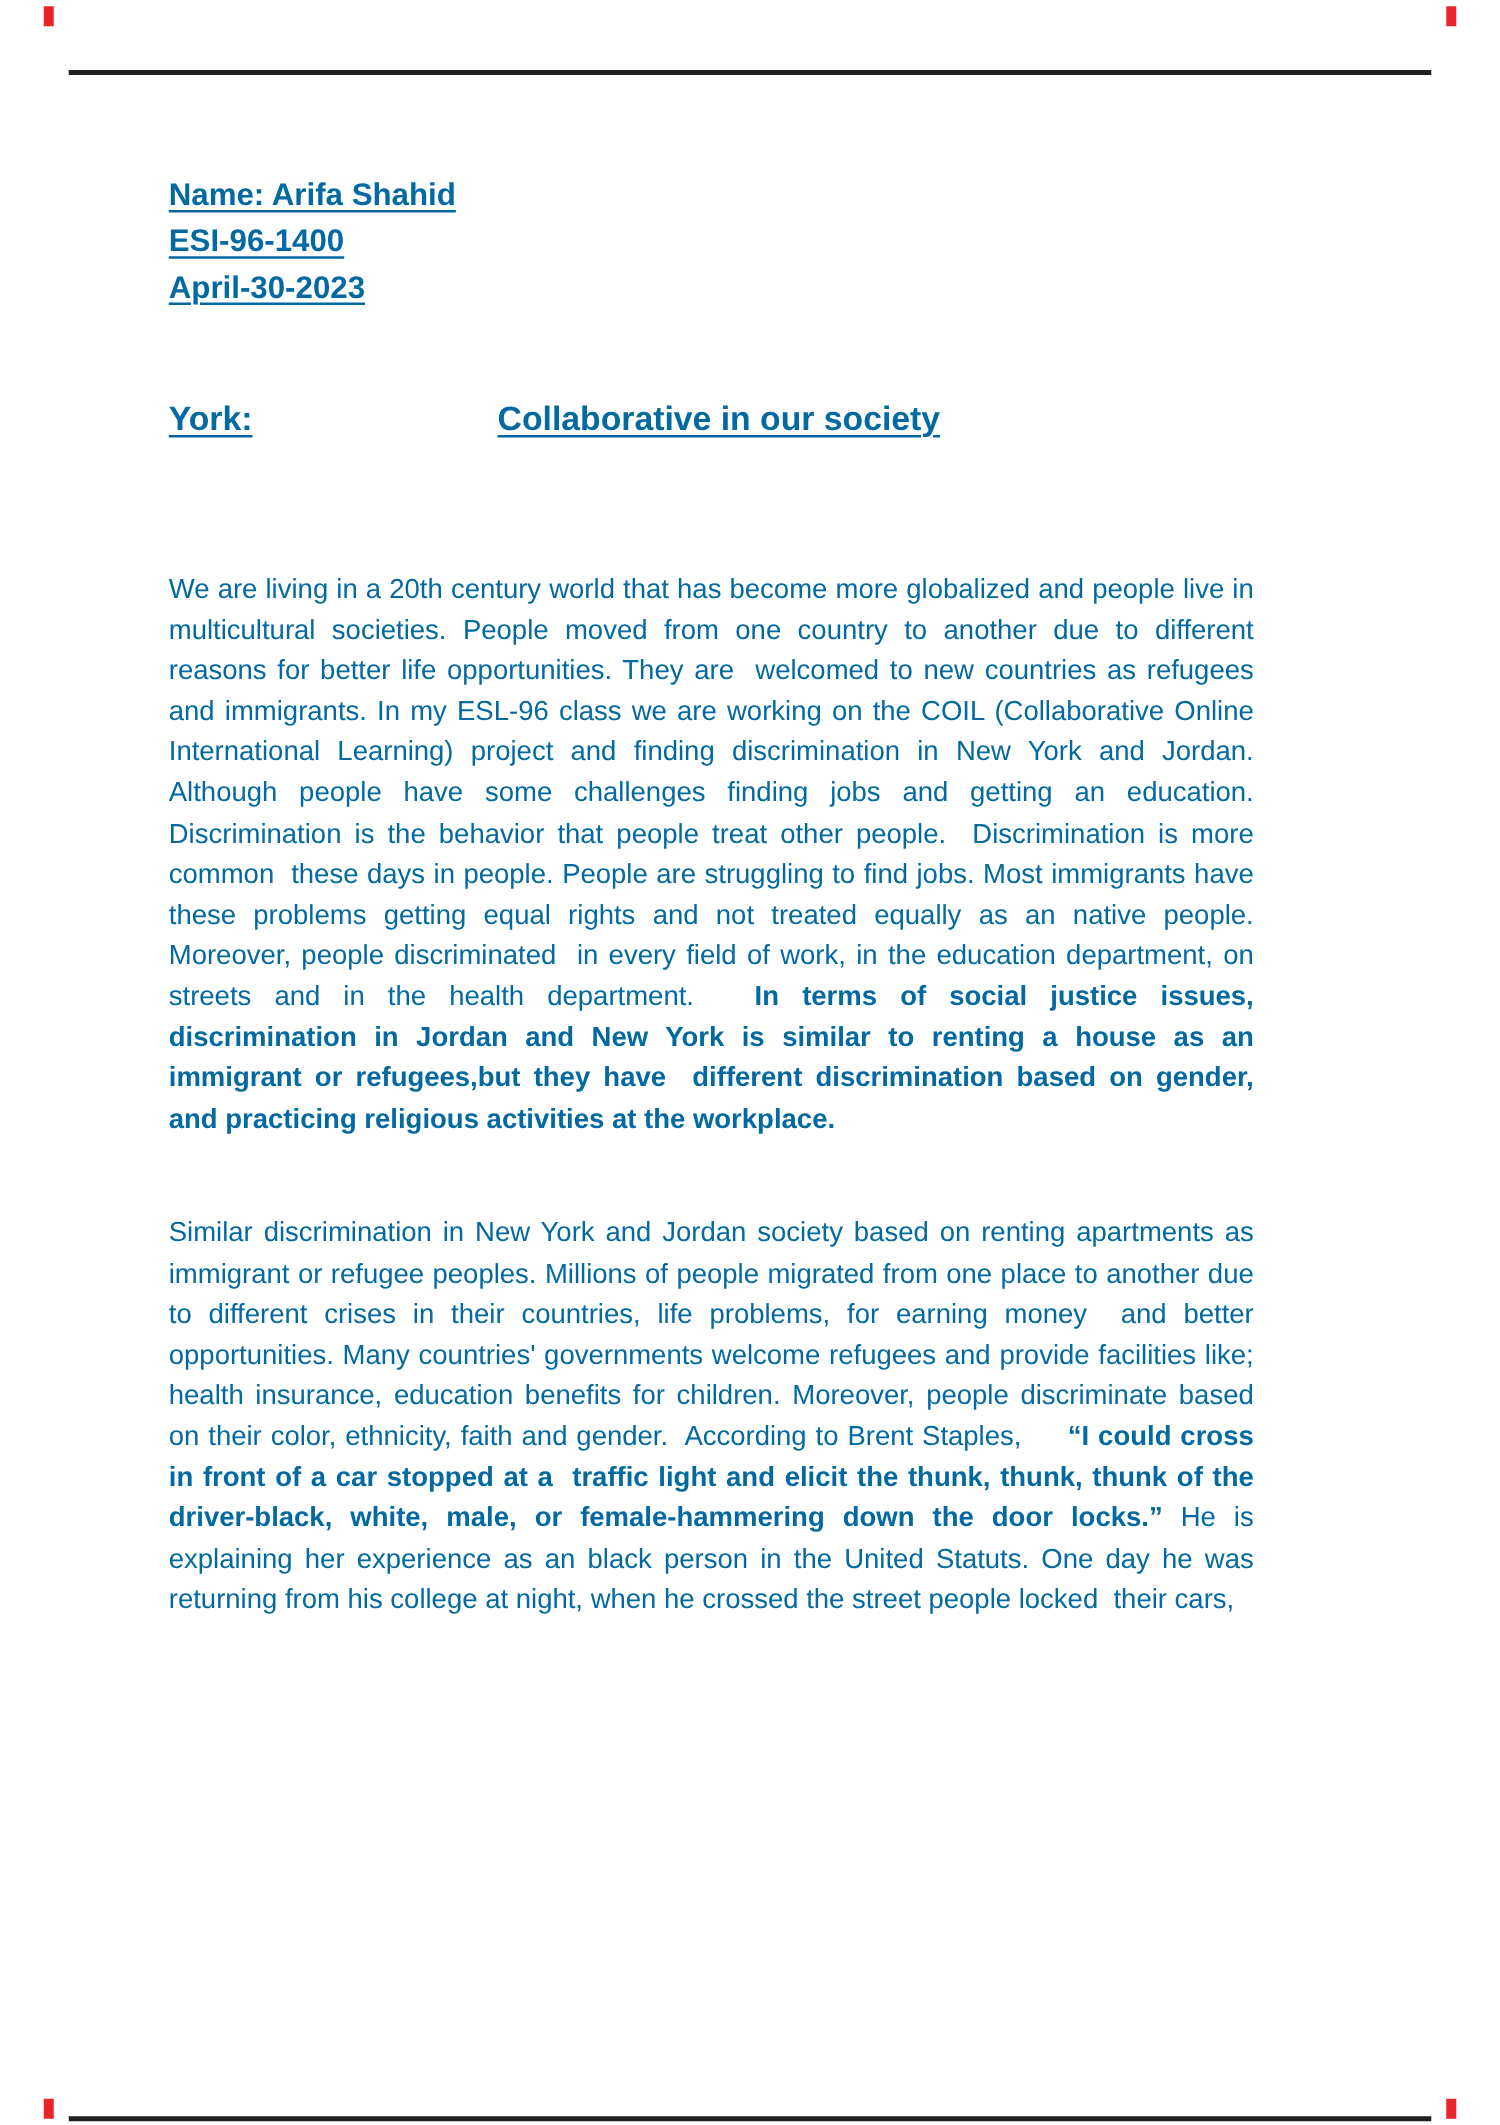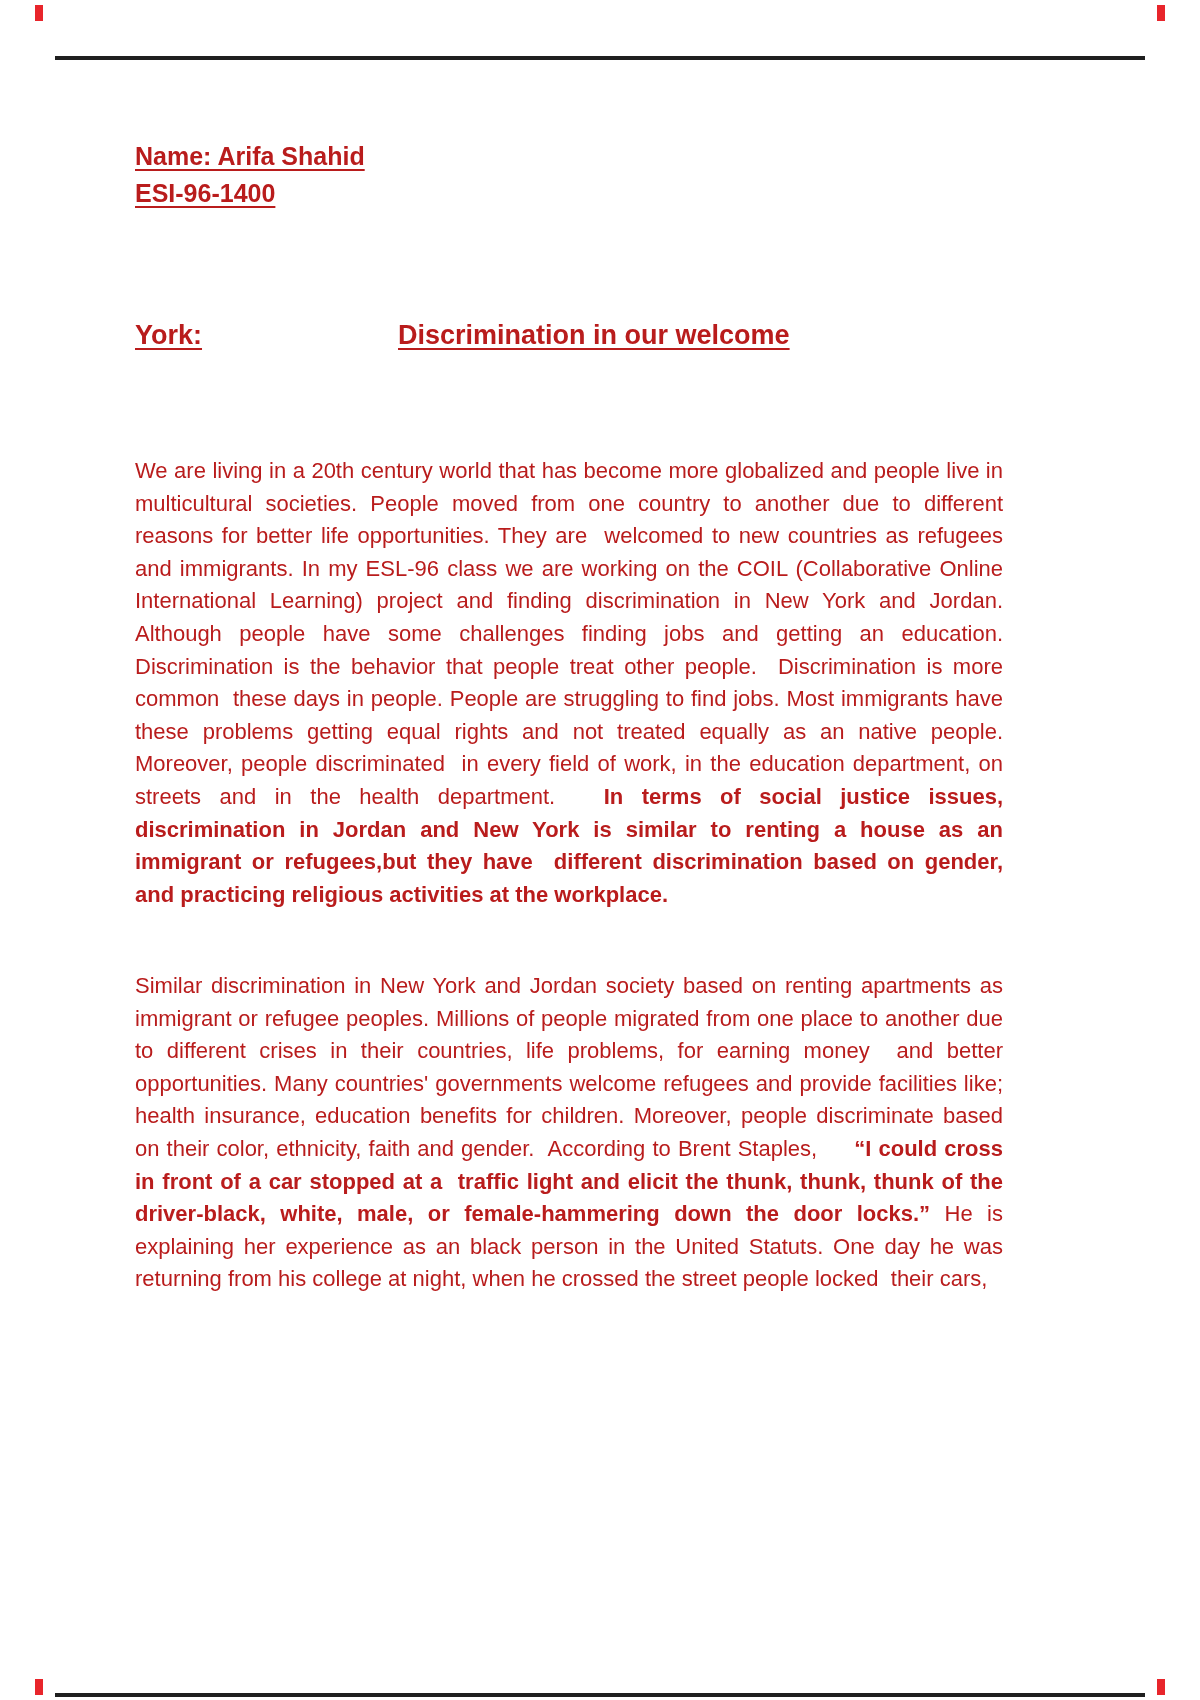--- a/index.html
+++ b/index.html
@@ -2,21 +2,21 @@
 <html><head>
 <meta charset="utf-8">
 <style>
   html, body { margin: 0; padding: 0; background: #ffffff; }
   .page {
     position: relative;
     width: 1200px;
     height: 1700px;
     background: #ffffff;
     font-family: "Liberation Sans", sans-serif;
-    color: #b91c1c;
+    color: #0369a1;
     overflow: hidden;
   }
   .rule {
     position: absolute;
     left: 55px;
     width: 1090px;
     height: 4px;
     background: #1f1f1f;
   }
   .rule-top { top: 56px; }
@@ -79,23 +79,24 @@
   <div class="corner-mark c-tr"></div>
   <div class="corner-mark c-bl"></div>
   <div class="corner-mark c-br"></div>
 
   <div class="rule rule-top"></div>
   <div class="rule rule-bottom"></div>
 
   <div class="student-info">
     <div><span class="u">Name: Arifa Shahid</span></div>
     <div><span class="u">ESI-96-1400</span></div>
+    <div><span class="u">April-30-2023</span></div>
   </div>
 
   <div class="title-row">
-    <span class="u essay-label">York:</span><span class="u essay-title">Discrimination in our welcome</span>
+    <span class="u essay-label">York:</span><span class="u essay-title">Collaborative in our society</span>
   </div>
 
   <div class="para para-1"><span>We are living in a 20th century world that has become more globalized and people live in multicultural societies. People moved from one country to another due to different reasons for better life opportunities. They are  welcomed to new countries as refugees and immigrants. In my ESL-96 class we are working on the COIL (Collaborative Online International Learning) project and finding discrimination in New York and Jordan. Although people have some challenges finding jobs and getting an education. Discrimination is the behavior that people treat other people.  Discrimination is more common  these days in people. People are struggling to find jobs. Most immigrants have these problems getting equal rights and not treated equally as an native people. Moreover, people discriminated  in every field of work, in the education department, on streets and in the health department. </span><b>In terms of social justice issues, discrimination in Jordan and New York is similar to renting a house as an immigrant or refugees,but they have  different discrimination based on gender, and practicing religious activities at the workplace.</b></div>
 
   <div class="para para-2"><span>Similar discrimination in New York and Jordan society based on renting apartments as immigrant or refugee peoples. Millions of people migrated from one place to another due to different crises in their countries, life problems, for earning money  and better opportunities. Many countries' governments welcome refugees and provide facilities like; health insurance, education benefits for children. Moreover, people discriminate based on their color, ethnicity, faith and gender.  According to Brent Staples, </span><b>“I could cross in front of a car stopped at a  traffic light and elicit the thunk, thunk, thunk of the driver-black, white, male, or female-hammering down the door locks.”</b><span> He is explaining her experience as an black person in the United Statuts. One day he was returning from his college at night, when he crossed the street people locked  their cars,</span></div>
 
 </div>
 
 </body></html>

